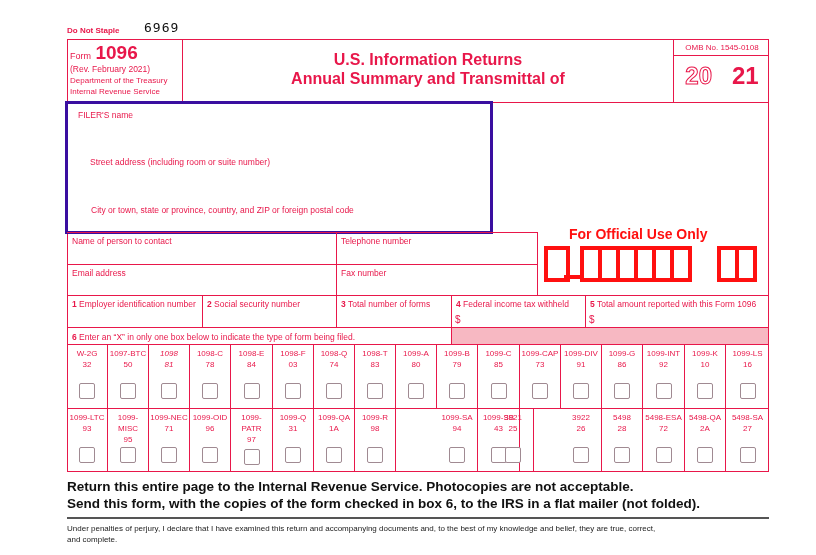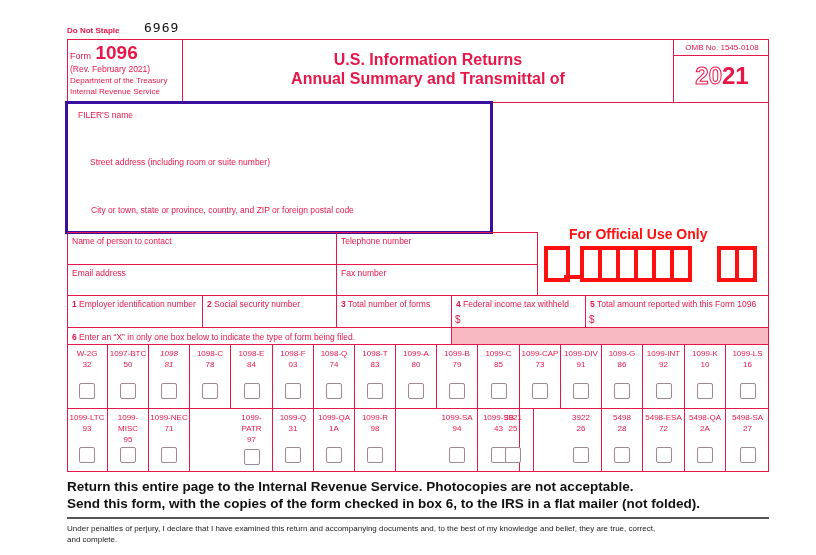--- a/index.html
+++ b/index.html
@@ -35,21 +35,21 @@
 
 <div class="abs" style="left:183px;top:50px;width:490px;text-align:center;font-weight:bold;font-size:16px;line-height:19px;color:#e8174a;">
   <div>U.S. Information Returns</div>
   <div>Annual Summary and Transmittal of</div>
 </div>
 
 <div class="line" style="left:673px;top:39px;width:1px;height:63px;"></div>
 <div class="abs" style="left:676px;top:43px;width:92px;text-align:center;font-size:8px;">OMB No. 1545-0108</div>
 <div class="line" style="left:673px;top:55px;width:96px;height:1px;"></div>
 <div class="abs" style="left:676px;top:62px;width:92px;text-align:center;font-size:24px;font-weight:bold;">
-  <span style="color:#fff;-webkit-text-stroke:1px #e8174a;">20</span><span style="color:#e8174a;">21</span>
+  <span style="color:#fff;-webkit-text-stroke:1px #e8174a;">20</span><span style="color:#e8174a;padding-left:20px;">21</span>
 </div>
 <div class="line" style="left:67px;top:102px;width:702px;height:1px;"></div>
 
 <div class="abs" style="left:65px;top:101px;width:428px;height:133px;border:3px solid #3a0fa0;box-sizing:border-box;background:#fff;">
   <div class="lbl" style="position:absolute;left:10px;top:6px;">FILER'S name</div>
   <div class="lbl" style="position:absolute;left:22px;top:53px;">Street address (including room or suite number)</div>
   <div class="lbl" style="position:absolute;left:23px;top:101px;">City or town, state or province, country, and ZIP or foreign postal code</div>
 </div>
 
 <div class="line" style="left:67px;top:232px;width:470px;height:1px;"></div>
@@ -192,20 +192,25 @@
   <div class="cell" style="left:41px;top:0;width:41px;height:62px;">
       <div style="margin-top:3px;">1099-MISC</div>
       <div>95</div>
       <div class="chk" style="top:38px;"></div>
     </div>
   <div class="cell" style="left:82px;top:0;width:41px;height:62px;">
       <div style="margin-top:3px;">1099-NEC</div>
       <div>71</div>
       <div class="chk" style="top:38px;"></div>
     </div>
+  <div class="cell" style="left:123px;top:0;width:41px;height:62px;">
+      <div style="margin-top:3px;">1099-OID</div>
+      <div>96</div>
+      <div class="chk" style="top:38px;"></div>
+    </div>
   <div class="cell" style="left:164px;top:0;width:42px;height:62px;">
       <div style="margin-top:3px;">1099-</div>
       <div>PATR</div>
       <div>97</div>
       <div class="chk" style="top:40px;"></div>
     </div>
   <div class="cell" style="left:206px;top:0;width:41px;height:62px;">
       <div style="margin-top:3px;">1099-Q</div>
       <div>31</div>
       <div class="chk" style="top:38px;"></div>

